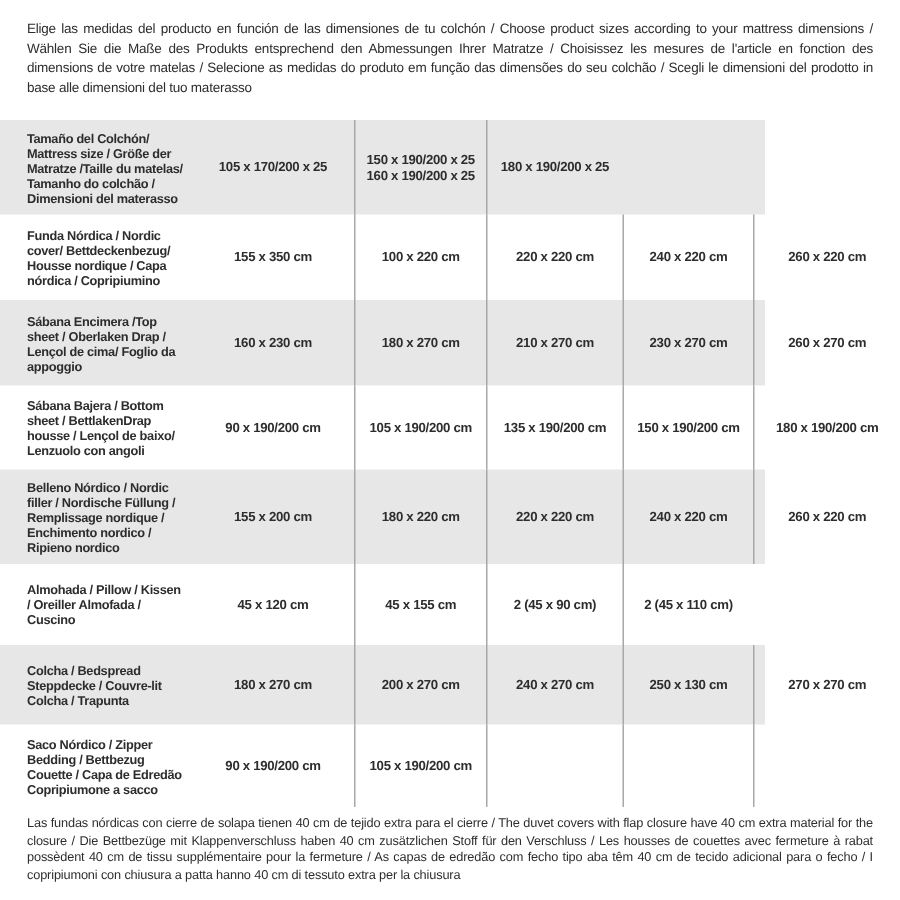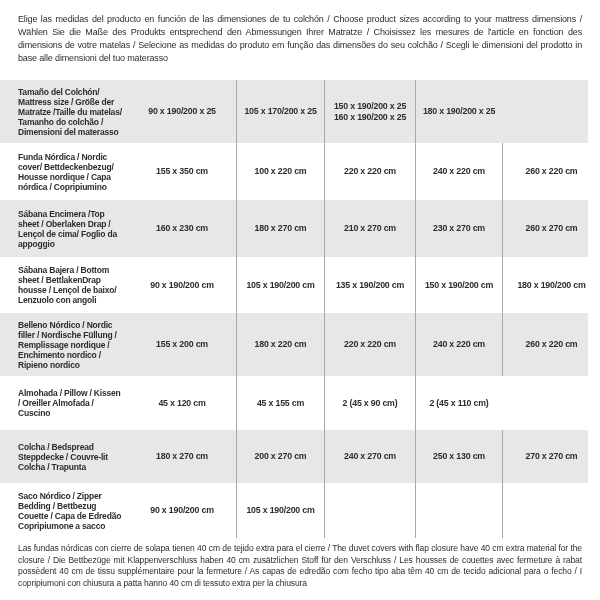--- a/index.html
+++ b/index.html
@@ -12,21 +12,21 @@
   .intro {
     margin:13px 18px 0 18px;
     font-size:9px; font-weight:normal;
     line-height:13px; text-align:justify;
     letter-spacing:-0.15px;
   }
   .size-table { margin-top:15px; width:600px; }
   .row {
     display:grid;
     grid-template-columns:128px 108px 88px 91px 87px 98px;
-    width:588px;
+    width:510px;
   }
   .row:nth-child(odd) { background:#e7e7e7; }
   .row:nth-child(1){min-height:63px}
   .row:nth-child(2){min-height:57px}
   .row:nth-child(3){min-height:57px}
   .row:nth-child(4){min-height:56px}
   .row:nth-child(5){min-height:63px}
   .row:nth-child(6){min-height:54px}
   .row:nth-child(7){min-height:53px}
   .row:nth-child(8){min-height:55px}
@@ -56,21 +56,20 @@
 <body>
 
 <div>
 
   <p class="intro">Elige las medidas del producto en función de las dimensiones de tu colchón / Choose product sizes according to your mattress dimensions / Wählen Sie die Maße des Produkts entsprechend den Abmessungen Ihrer Matratze / Choisissez les mesures de l'article en fonction des dimensions de votre matelas / Selecione as medidas do produto em função das dimensões do seu colchão / Scegli le dimensioni del prodotto in base alle dimensioni del tuo materasso</p>
 
   <div class="size-table">
 
     <div class="row">
       <div class="cell label">Tamaño del Colchón/ Mattress size / Größe der Matratze /Taille du matelas/ Tamanho do colchão / Dimensioni del materasso</div>
-      <div class="cell">90 x 190/200 x 25</div>
       <div class="cell">105 x 170/200 x 25</div>
       <div class="cell">150 x 190/200 x 25
 160 x 190/200 x 25</div>
       <div class="cell">180 x 190/200 x 25</div>
     </div>
 
     <div class="row">
       <div class="cell label">Funda Nórdica / Nordic cover/ Bettdeckenbezug/ Housse nordique / Capa nórdica / Copripiumino</div>
       <div class="cell">155 x 350 cm</div>
       <div class="cell">100 x 220 cm</div>

